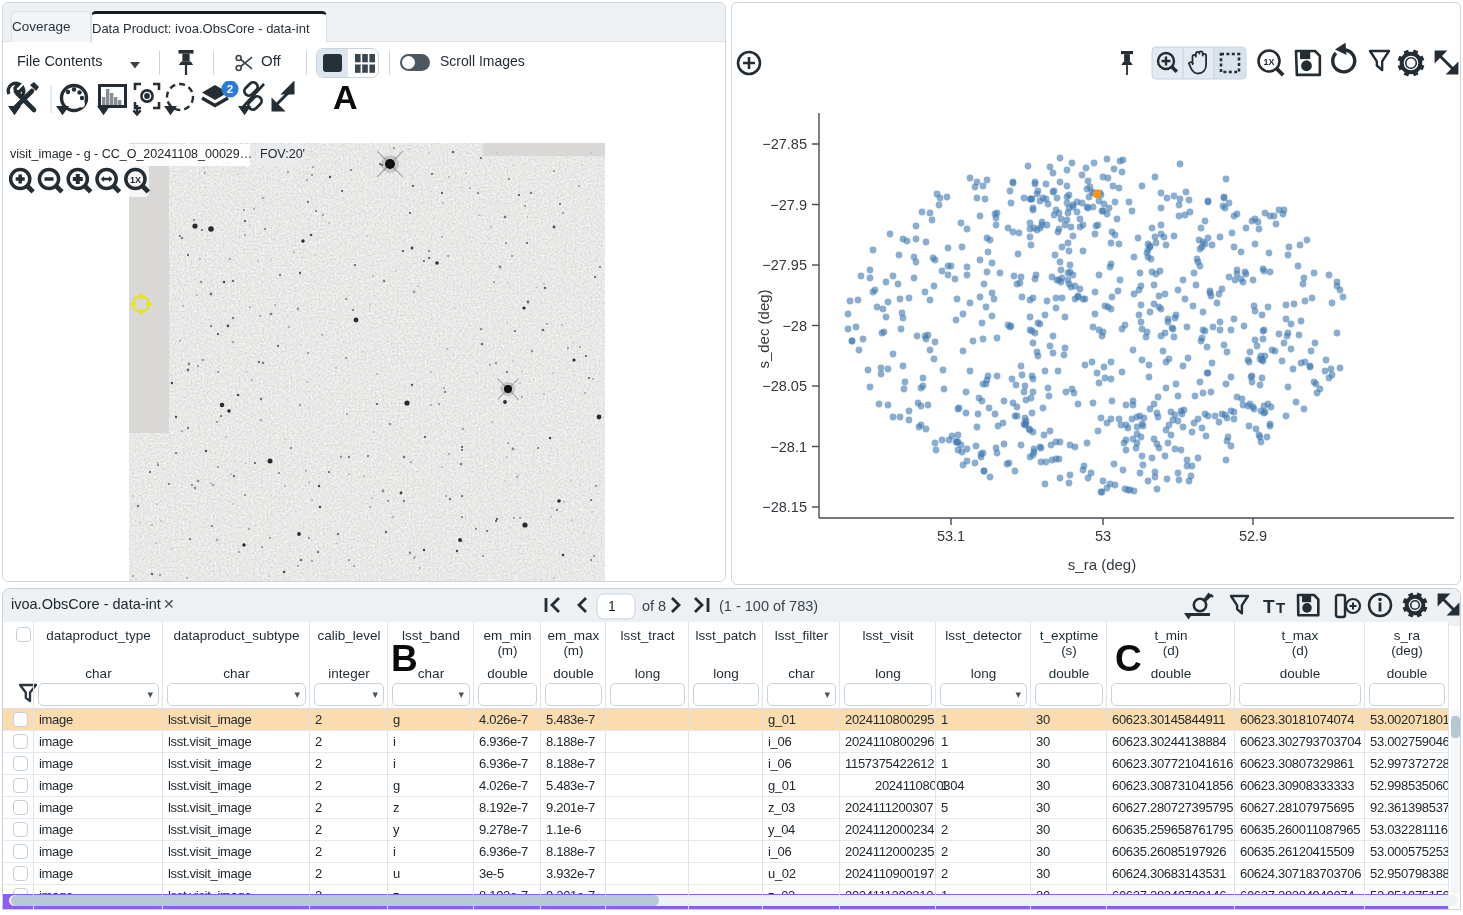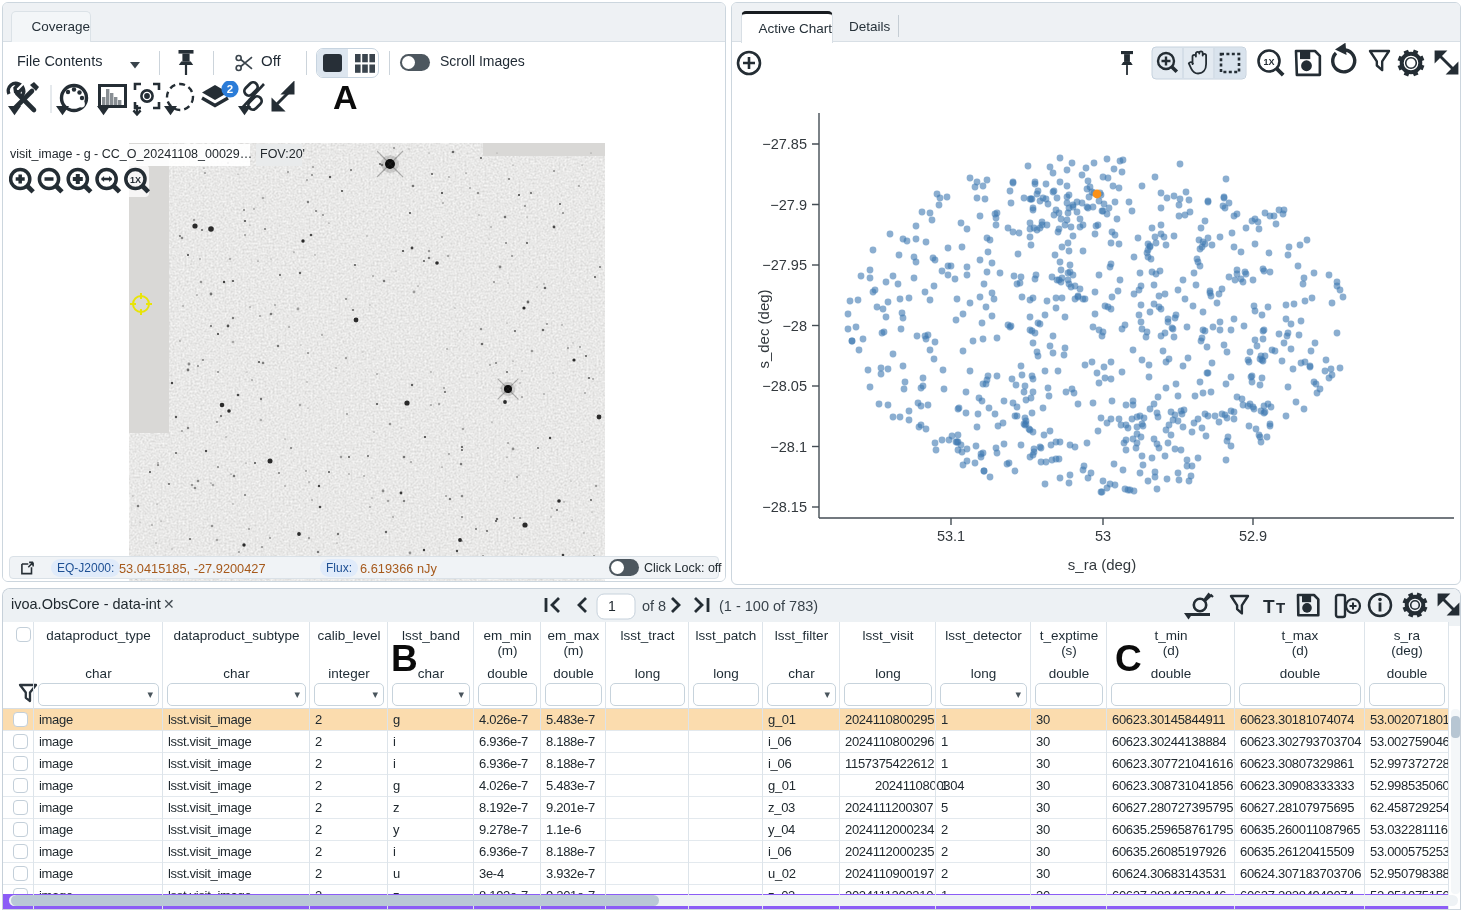--- a/index.html
+++ b/index.html
@@ -1,21 +1,21 @@
 <!DOCTYPE html>
 <html><head>
 <meta charset="utf-8">
 <style>
 *{margin:0;padding:0;box-sizing:border-box}
 html,body{width:1463px;height:915px;background:#fff;font-family:"Liberation Sans",sans-serif;overflow:hidden}
 #app{position:relative;width:1463px;height:915px;background:#fff;color:#1c262e}
 .abs{position:absolute}
 .panel{position:absolute;background:#fff;border:1px solid #ccd6de;border-radius:6px;overflow:hidden}
 .tabstrip{position:absolute;left:0;right:0;top:0;height:39px;background:#eef1f4;border-bottom:1px solid #d8dfe5}
-.tab{position:absolute;top:8px;height:31px;line-height:30px;font-size:14px;color:#263139;text-align:right;border-radius:5px 5px 0 0;white-space:nowrap;overflow:hidden}
+.tab{position:absolute;top:8px;height:31px;line-height:30px;font-size:14px;color:#263139;text-align:left;border-radius:5px 5px 0 0;white-space:nowrap;overflow:hidden}
 .tab.active{background:#fff;border:1px solid #d8dfe5;border-bottom:none;border-top:3px solid #181c20;height:32px;z-index:3}
 .tab.inactive{background:#f3f6f8;border:1px solid #dbe2e7;border-bottom:none}
 .vline{position:absolute;width:1px;background:#ccd4db;top:8px;height:24px}
 .ddar{color:#49545c;font-size:11px}
 
 .tb1{position:absolute;left:0;right:0;top:40px;height:38px;background:#fff}
 .tb2{position:absolute;left:0;right:0;top:78px;height:37px;background:#fff}
 .hdubar{position:absolute;left:0;right:0;top:115px;height:25px;background:#edf0f3;font-size:12.5px}
 
 .tgl{position:relative;display:inline-block;width:30px;height:17px;background:#4d575f;border-radius:9px}
@@ -37,20 +37,21 @@
 .cb{position:absolute;width:15px;height:15px;background:#fff;border:1px solid #c3cfd9;border-radius:4px}
 .vsep{position:absolute;top:0;bottom:0;width:1px;background:#dde4ea}
 </style>
 </head>
 <body>
 <div id="app">
 
 <div class="panel" style="left:2px;top:2px;width:724px;height:580px">
   <div class="tabstrip">
     <div class="tab inactive" style="left:8px;width:80px;font-size:13.5px">Coverage</div>
+    <div class="tab active" style="left:88px;width:236px;font-size:13px">Data Product: ivoa.ObsCore - data-int</div>
   </div>
   <div class="tb1">
     <span class="abs" style="left:14px;top:10px;font-size:14.5px;color:#1f2933">File Contents</span>
     <svg class="abs" style="left:125px;top:17px" width="14" height="10">
           <path d="M2 2 L12 2 L7 8.5 Z" fill="#39434b"></path>
         </svg>
     <div class="vline" style="left:156px"></div>
     <svg class="abs" style="left:174px;top:7px" width="18" height="25" viewBox="0 0 18 25">
       <g fill="#262f36">
             <rect x="1.5" y="0" width="15" height="3.6"></rect>
@@ -560,40 +561,23 @@
           </g>
           <g stroke="#242d34" stroke-width="3.5" fill="none">
             <circle cx="126.4" cy="14" r="9.6"></circle>
             <line x1="132.928" y1="20.528" x2="139.36" y2="26.96" stroke-width="4.7"></line>
           </g>
           <text x="126.4" y="17.5" font-size="9" font-weight="bold" text-anchor="middle" fill="#242d34" font-family="Liberation Sans">1X</text>
           <g></g>
         </svg>
   </div>
 
-  <div class="status">
-    <svg class="abs" style="left:9px;top:3px" width="17" height="16" viewBox="0 0 20 20">
-      <path d="M3 5 h8 M3 5 v12 h12 v-8" stroke="#272f36" stroke-width="2" fill="none"></path>
-      <path d="M11 9 L17 3 M17 3 h-5 M17 3 v5" stroke="#272f36" stroke-width="2" fill="none"></path>
-    </svg>
-    <span class="chip" style="left:41px">EQ-J2000:</span>
-    <span class="abs orangetxt" style="left:109px;top:4px;font-size:12.8px">53.0415185, -27.9200427</span>
-    <span class="chip" style="left:310px">Flux:</span>
-    <span class="abs orangetxt" style="left:350px;top:4px;font-size:12.8px">6.619366 nJy</span>
-    <span class="tgl abs" style="left:599px;top:2px"></span>
-    <span class="abs" style="left:634px;top:4px;font-size:12.5px;color:#20292f;white-space:nowrap">Click Lock: off</span>
-  </div>
 </div>
 
 <div class="panel" style="left:731px;top:2px;width:730px;height:583px">
-  <div class="tabstrip">
-    <div class="tab active" style="left:9px;width:92px;font-size:13.5px">Active Chart</div>
-    <span class="abs" style="left:117px;top:16px;font-size:13.5px;color:#263139">Details</span>
-    <div class="vline" style="left:166px;top:12px;height:22px;background:#c5cdd4"></div>
-  </div>
   <div class="abs" style="left:0;right:0;top:40px;height:40px;background:#fff">
         <svg class="abs" style="left:0;top:0" width="730" height="40">
           <g stroke="#242d34" stroke-width="2.6" fill="none">
             <circle cx="17" cy="20" r="11"></circle>
             <line x1="11" y1="20" x2="23" y2="20"></line>
             <line x1="17" y1="14" x2="17" y2="26"></line>
           </g>
           <g transform="translate(389,8)" fill="#242d34">
             <rect x="0" y="0" width="12.0" height="3.125"></rect>
             <rect x="3.1" y="3.125" width="5.8" height="7.812500000000001"></rect>
@@ -1726,21 +1710,21 @@
               <span class="tc" style="left:471px;width:66px">8.192e-7</span>
               <span class="tc" style="left:538px;width:64px">9.201e-7</span>
               <span class="tc" style="left:603px;width:82px"></span>
               <span class="tc" style="left:686px;width:73px"></span>
               <span class="tc" style="left:760px;width:76px">z_03</span>
               <span class="tc" style="left:837px;width:95px">2024111200307</span>
               <span class="tc" style="left:933px;width:94px">5</span>
               <span class="tc" style="left:1028px;width:75px">30</span>
               <span class="tc" style="left:1104px;width:127px">60627.280727395795</span>
               <span class="tc" style="left:1232px;width:129px">60627.28107975695</span>
-              <span class="tc" style="left:1362px;width:83px">62.458729254</span>
+              <span class="tc" style="left:1362px;width:83px">92.361398537</span>
             </div>
             <div class="trow" style="top:110px">
               <span class="cb" style="left:10px;top:3px"></span>
               <span class="tc" style="left:31px;width:128px">image</span>
               <span class="tc" style="left:160px;width:146px">lsst.visit_image</span>
               <span class="tc" style="left:307px;width:77px">2</span>
               <span class="tc" style="left:385px;width:85px">y</span>
               <span class="tc" style="left:471px;width:66px">9.278e-7</span>
               <span class="tc" style="left:538px;width:64px">1.1e-6</span>
               <span class="tc" style="left:603px;width:82px"></span>
@@ -1770,21 +1754,21 @@
               <span class="tc" style="left:1104px;width:127px">60635.26085197926</span>
               <span class="tc" style="left:1232px;width:129px">60635.26120415509</span>
               <span class="tc" style="left:1362px;width:83px">53.000575253</span>
             </div>
             <div class="trow" style="top:154px">
               <span class="cb" style="left:10px;top:3px"></span>
               <span class="tc" style="left:31px;width:128px">image</span>
               <span class="tc" style="left:160px;width:146px">lsst.visit_image</span>
               <span class="tc" style="left:307px;width:77px">2</span>
               <span class="tc" style="left:385px;width:85px">u</span>
-              <span class="tc" style="left:471px;width:66px">3e-4</span>
+              <span class="tc" style="left:471px;width:66px">3e-5</span>
               <span class="tc" style="left:538px;width:64px">3.932e-7</span>
               <span class="tc" style="left:603px;width:82px"></span>
               <span class="tc" style="left:686px;width:73px"></span>
               <span class="tc" style="left:760px;width:76px">u_02</span>
               <span class="tc" style="left:837px;width:95px">2024110900197</span>
               <span class="tc" style="left:933px;width:94px">2</span>
               <span class="tc" style="left:1028px;width:75px">30</span>
               <span class="tc" style="left:1104px;width:127px">60624.30683143531</span>
               <span class="tc" style="left:1232px;width:129px">60624.307183703706</span>
               <span class="tc" style="left:1362px;width:83px">52.950798388</span>

